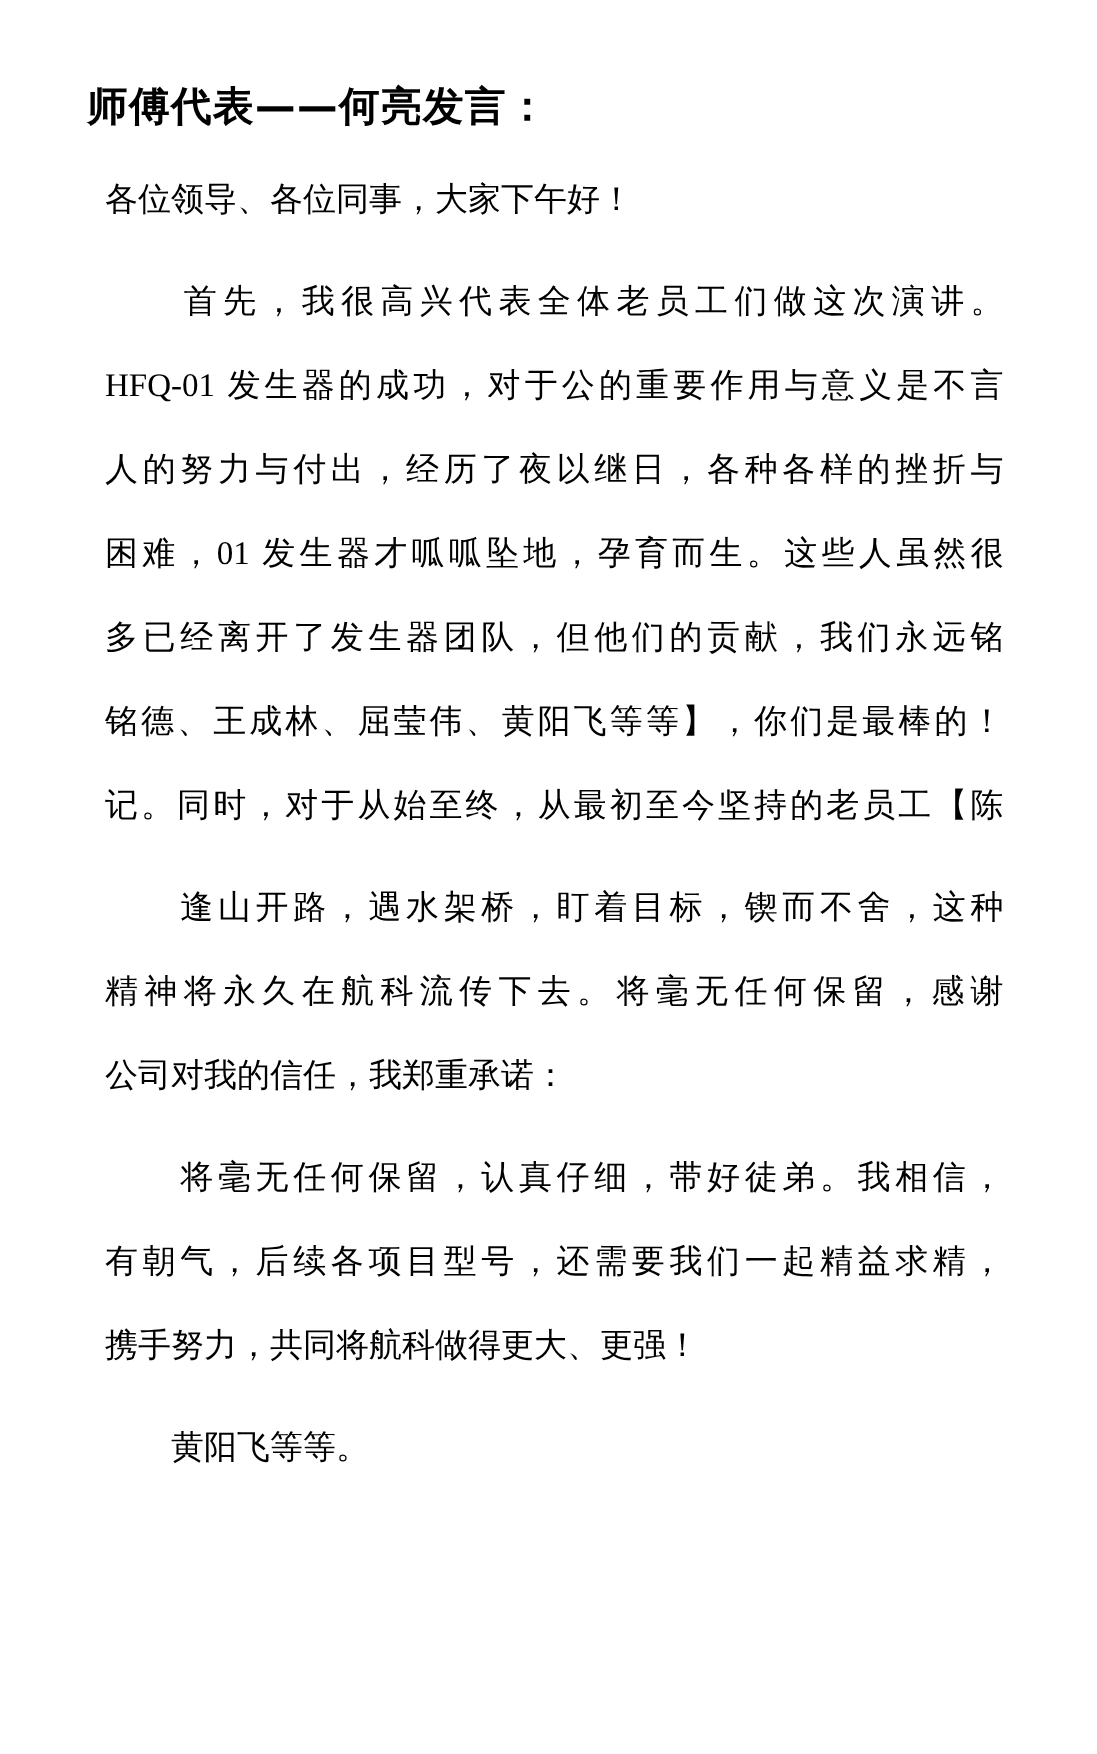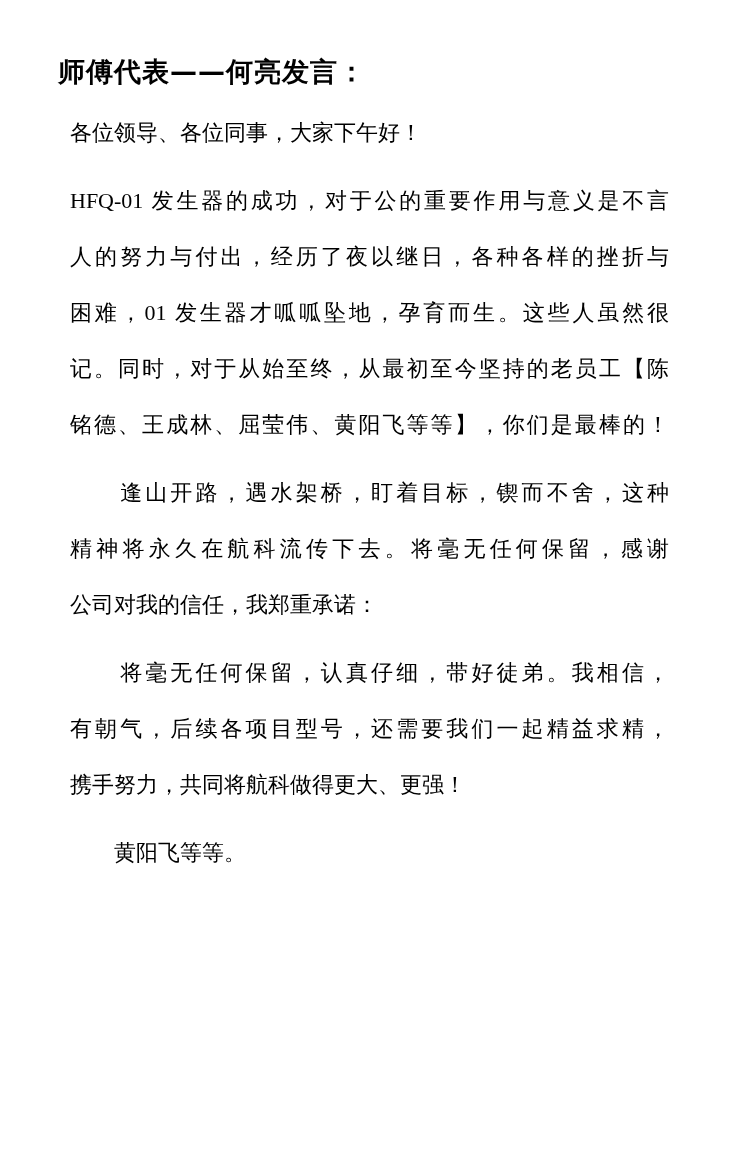--- a/index.html
+++ b/index.html
@@ -51,25 +51,27 @@
 </head>
 <body>
 
 <div class="page">
   <h1 class="doc-title">师傅代表——何亮发言：</h1>
   <div class="doc-body" id="doc-body">
       <div class="paragraph">
         <div class="line last">各位领导、各位同事，大家下午好！</div>
       </div>
       <div class="paragraph">
+        <div class="line">　　首先，我很高兴代表全体老员工们做这次演讲。</div>
         <div class="line">HFQ-01 发生器的成功，对于公的重要作用与意义是不言</div>
         <div class="line">人的努力与付出，经历了夜以继日，各种各样的挫折与</div>
         <div class="line">困难，01 发生器才呱呱坠地，孕育而生。这些人虽然很</div>
+        <div class="line">多已经离开了发生器团队，但他们的贡献，我们永远铭</div>
+        <div class="line">铭德、王成林、屈莹伟、黄阳飞等等】，你们是最棒的！</div>
         <div class="line">记。同时，对于从始至终，从最初至今坚持的老员工【陈</div>
-        <div class="line">铭德、王成林、屈莹伟、黄阳飞等等】，你们是最棒的！</div>
       </div>
       <div class="paragraph">
         <div class="line">　　逢山开路，遇水架桥，盯着目标，锲而不舍，这种</div>
         <div class="line">精神将永久在航科流传下去。将毫无任何保留，感谢</div>
         <div class="line last">公司对我的信任，我郑重承诺：</div>
       </div>
       <div class="paragraph">
         <div class="line">　　将毫无任何保留，认真仔细，带好徒弟。我相信，</div>
         <div class="line">有朝气，后续各项目型号，还需要我们一起精益求精，</div>
         <div class="line last">携手努力，共同将航科做得更大、更强！</div>

